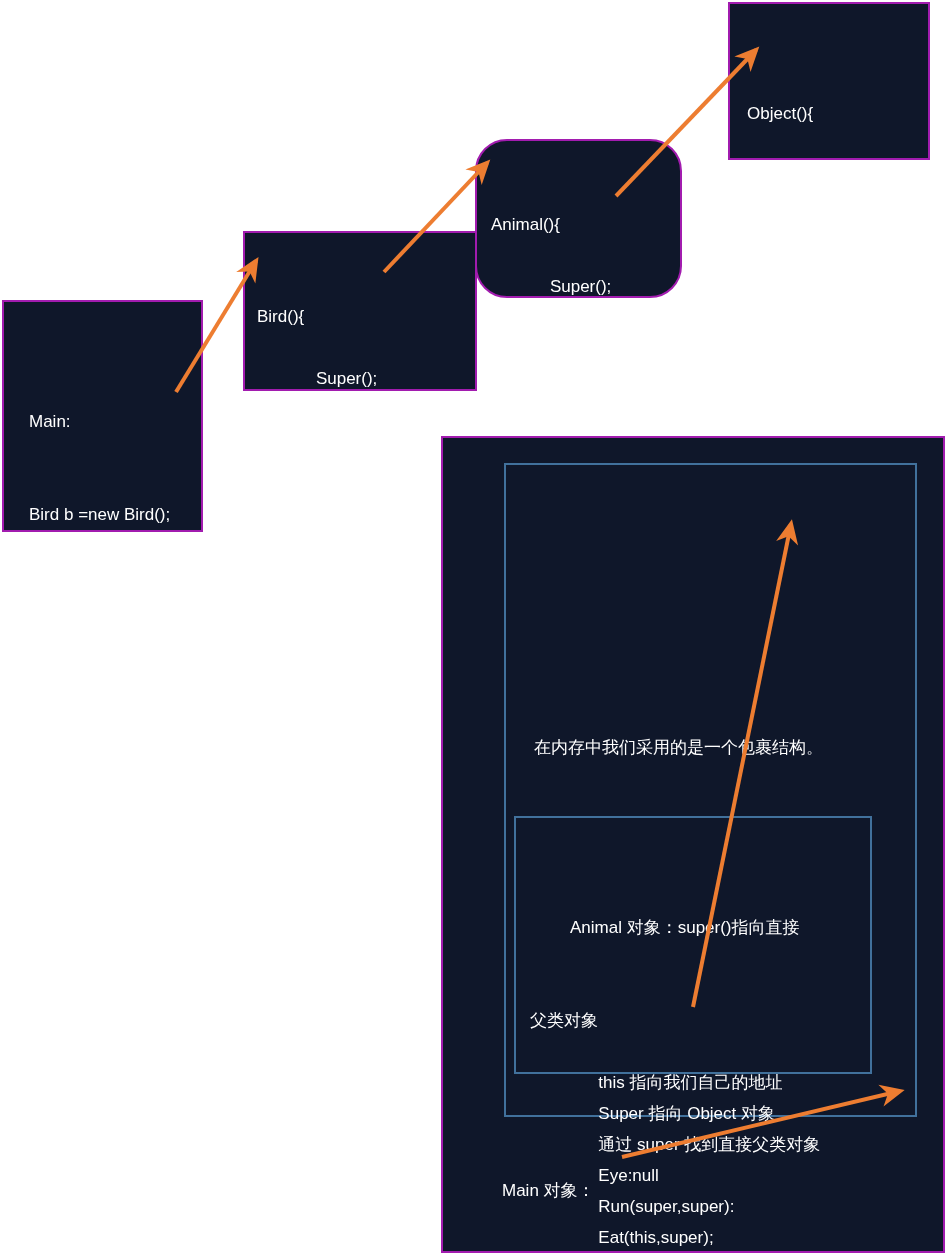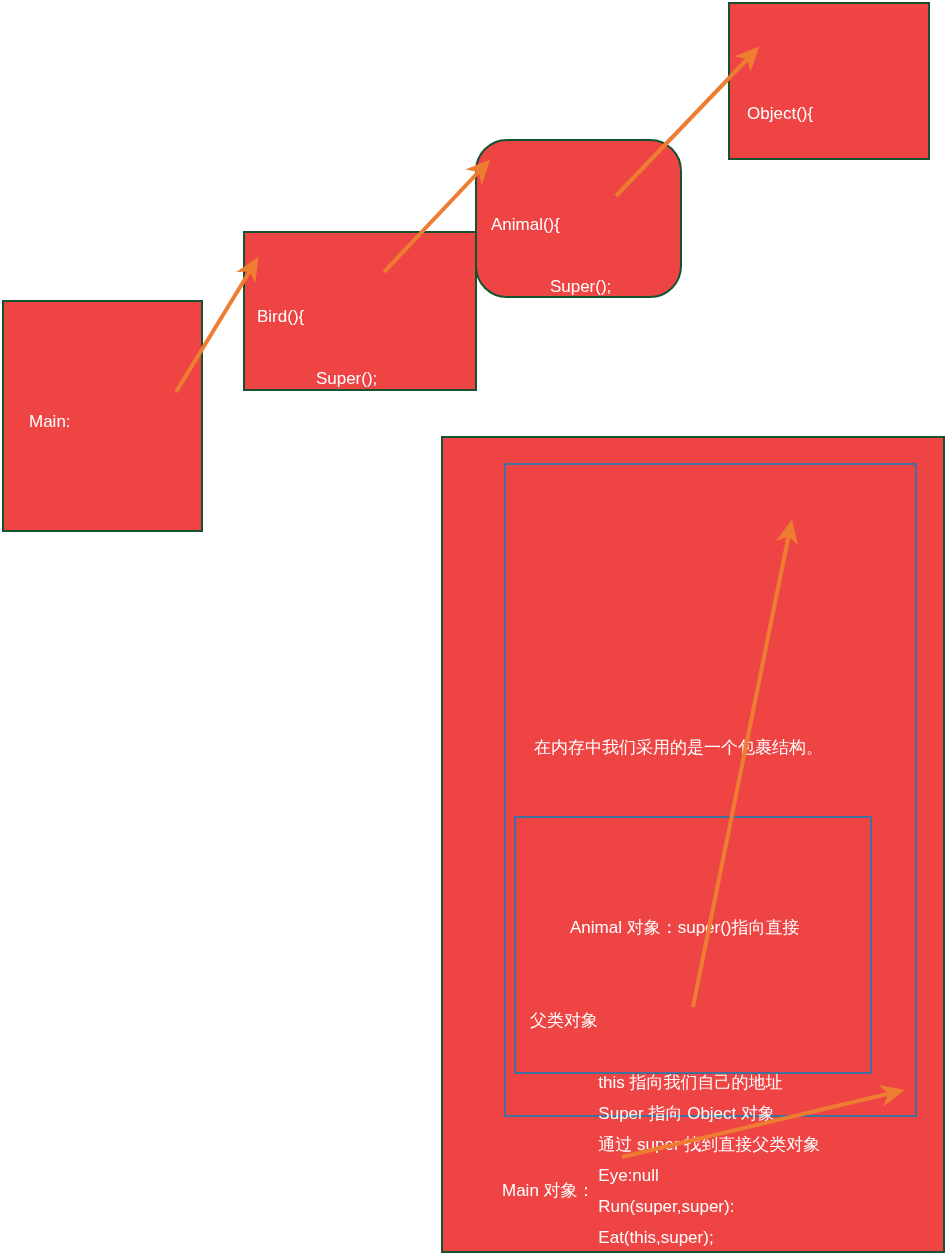--- a/index.html
+++ b/index.html
@@ -15,22 +15,22 @@
     font-family: "Liberation Sans", sans-serif;
   }
   #canvas {
     position: absolute;
     left: 0; top: 0;
     width: 948px;
     height: 1254px;
   }
   .box {
     position: absolute;
-    background: #ef4444;
-    border: 2px solid #14532d;
+    background: #0f172a;
+    border: 2px solid #a21caf;
     box-sizing: border-box;
     color: #ffffff;
     font-size: 17px;
     line-height: 31px;
     white-space: pre-wrap;
     overflow: hidden;
   }
   .plain-box {
     position: absolute;
     border: 2px solid #41719c;
@@ -60,20 +60,21 @@
   }
   .indent1 { padding-left: 40px; display: inline-block; }
 </style>
 </head>
 <body>
 
 <div id="canvas">
 
   <div class="box" style="left:2px; top:300px; width:201px; height:232px; padding:42px 0 0 25px;">
     <div>Main:</div>
+    <div>Bird b =new Bird();</div>
     
     
     
   </div>
 
   <div class="box" style="left:243px; top:231px; width:234px; height:160px; padding:6px 0 0 12px;">
     <div>Bird(){</div>
     <div class="indent1">Super();</div>
     
     

